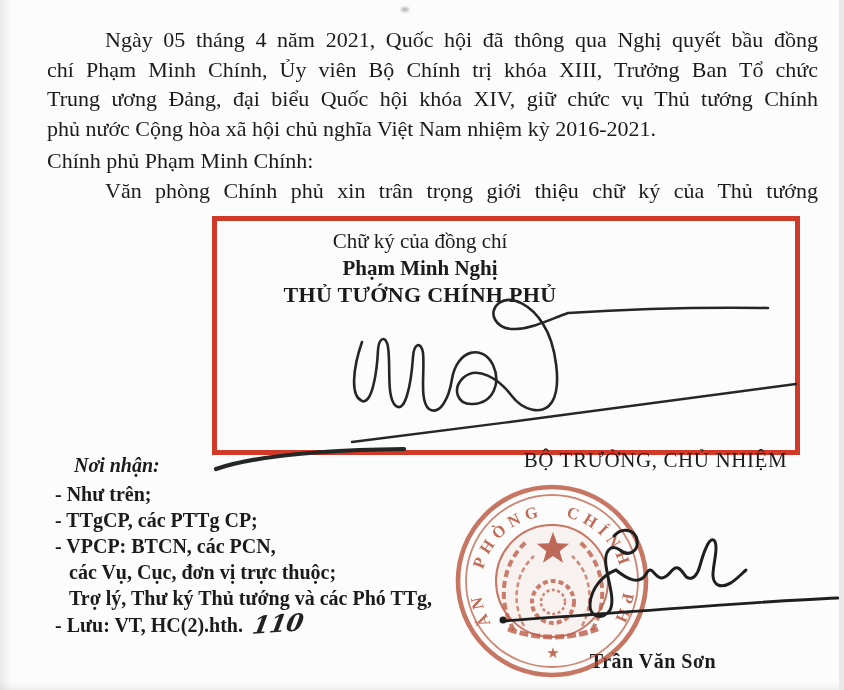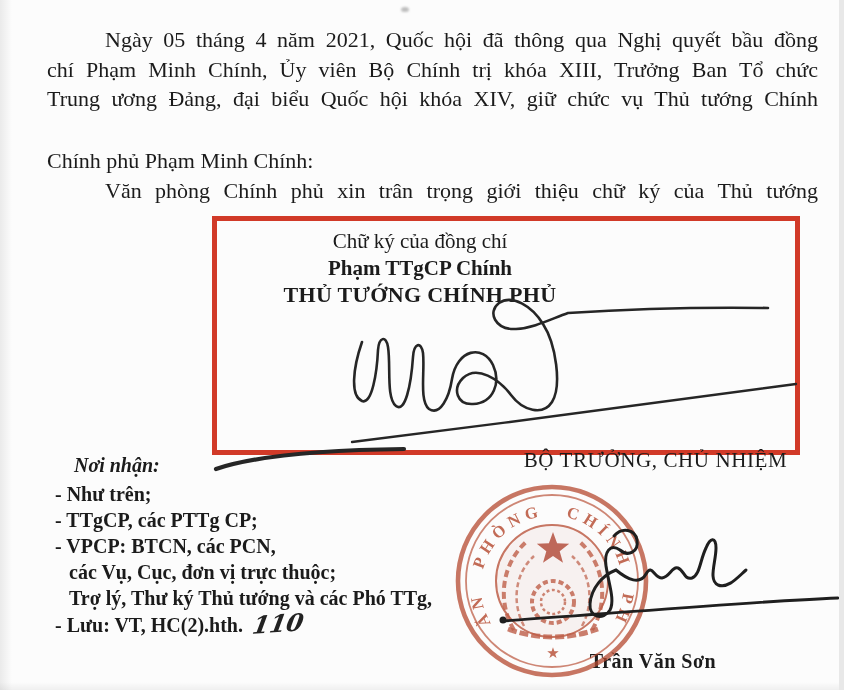--- a/index.html
+++ b/index.html
@@ -53,31 +53,32 @@
 <div class="page">
 
   <div class="edge-left"></div>
   <div class="edge-bottom"></div>
   <div class="speck"></div>
 
   <div class="para para1">
     <span class="ln jline indent">Ngày 05 tháng 4 năm 2021, Quốc hội đã thông qua Nghị quyết bầu đồng</span>
     <span class="ln jline">chí Phạm Minh Chính, Ủy viên Bộ Chính trị khóa XIII, Trưởng Ban Tổ chức</span>
     <span class="ln jline">Trung ương Đảng, đại biểu Quốc hội khóa XIV, giữ chức vụ Thủ tướng Chính</span>
+    <span class="ln">phủ nước Cộng hòa xã hội chủ nghĩa Việt Nam nhiệm kỳ 2016-2021.</span>
   </div>
 
   <div class="para para2">
     <span class="ln">Chính phủ Phạm Minh Chính:</span>
     <span class="ln jline indent">Văn phòng Chính phủ xin trân trọng giới thiệu chữ ký của Thủ tướng</span>
   </div>
 
   <div class="sig-box">
     <div class="sig-box-text">
       <div class="sig-cap">Chữ ký của đồng chí</div>
-      <div class="sig-name">Phạm TTgCP Chính</div>
+      <div class="sig-name">Phạm Minh Nghị</div>
       <div class="sig-title">THỦ TƯỚNG CHÍNH PHỦ</div>
     </div>
   </div>
 
   <div class="recipients">
     <div class="recipients-heading">Nơi nhận:</div>
     <div class="rcpt">- Như trên;</div>
     <div class="rcpt">- TTgCP, các PTTg CP;</div>
     <div class="rcpt">- VPCP: BTCN, các PCN,</div>
     <div class="rcpt cont">các Vụ, Cục, đơn vị trực thuộc;</div>

